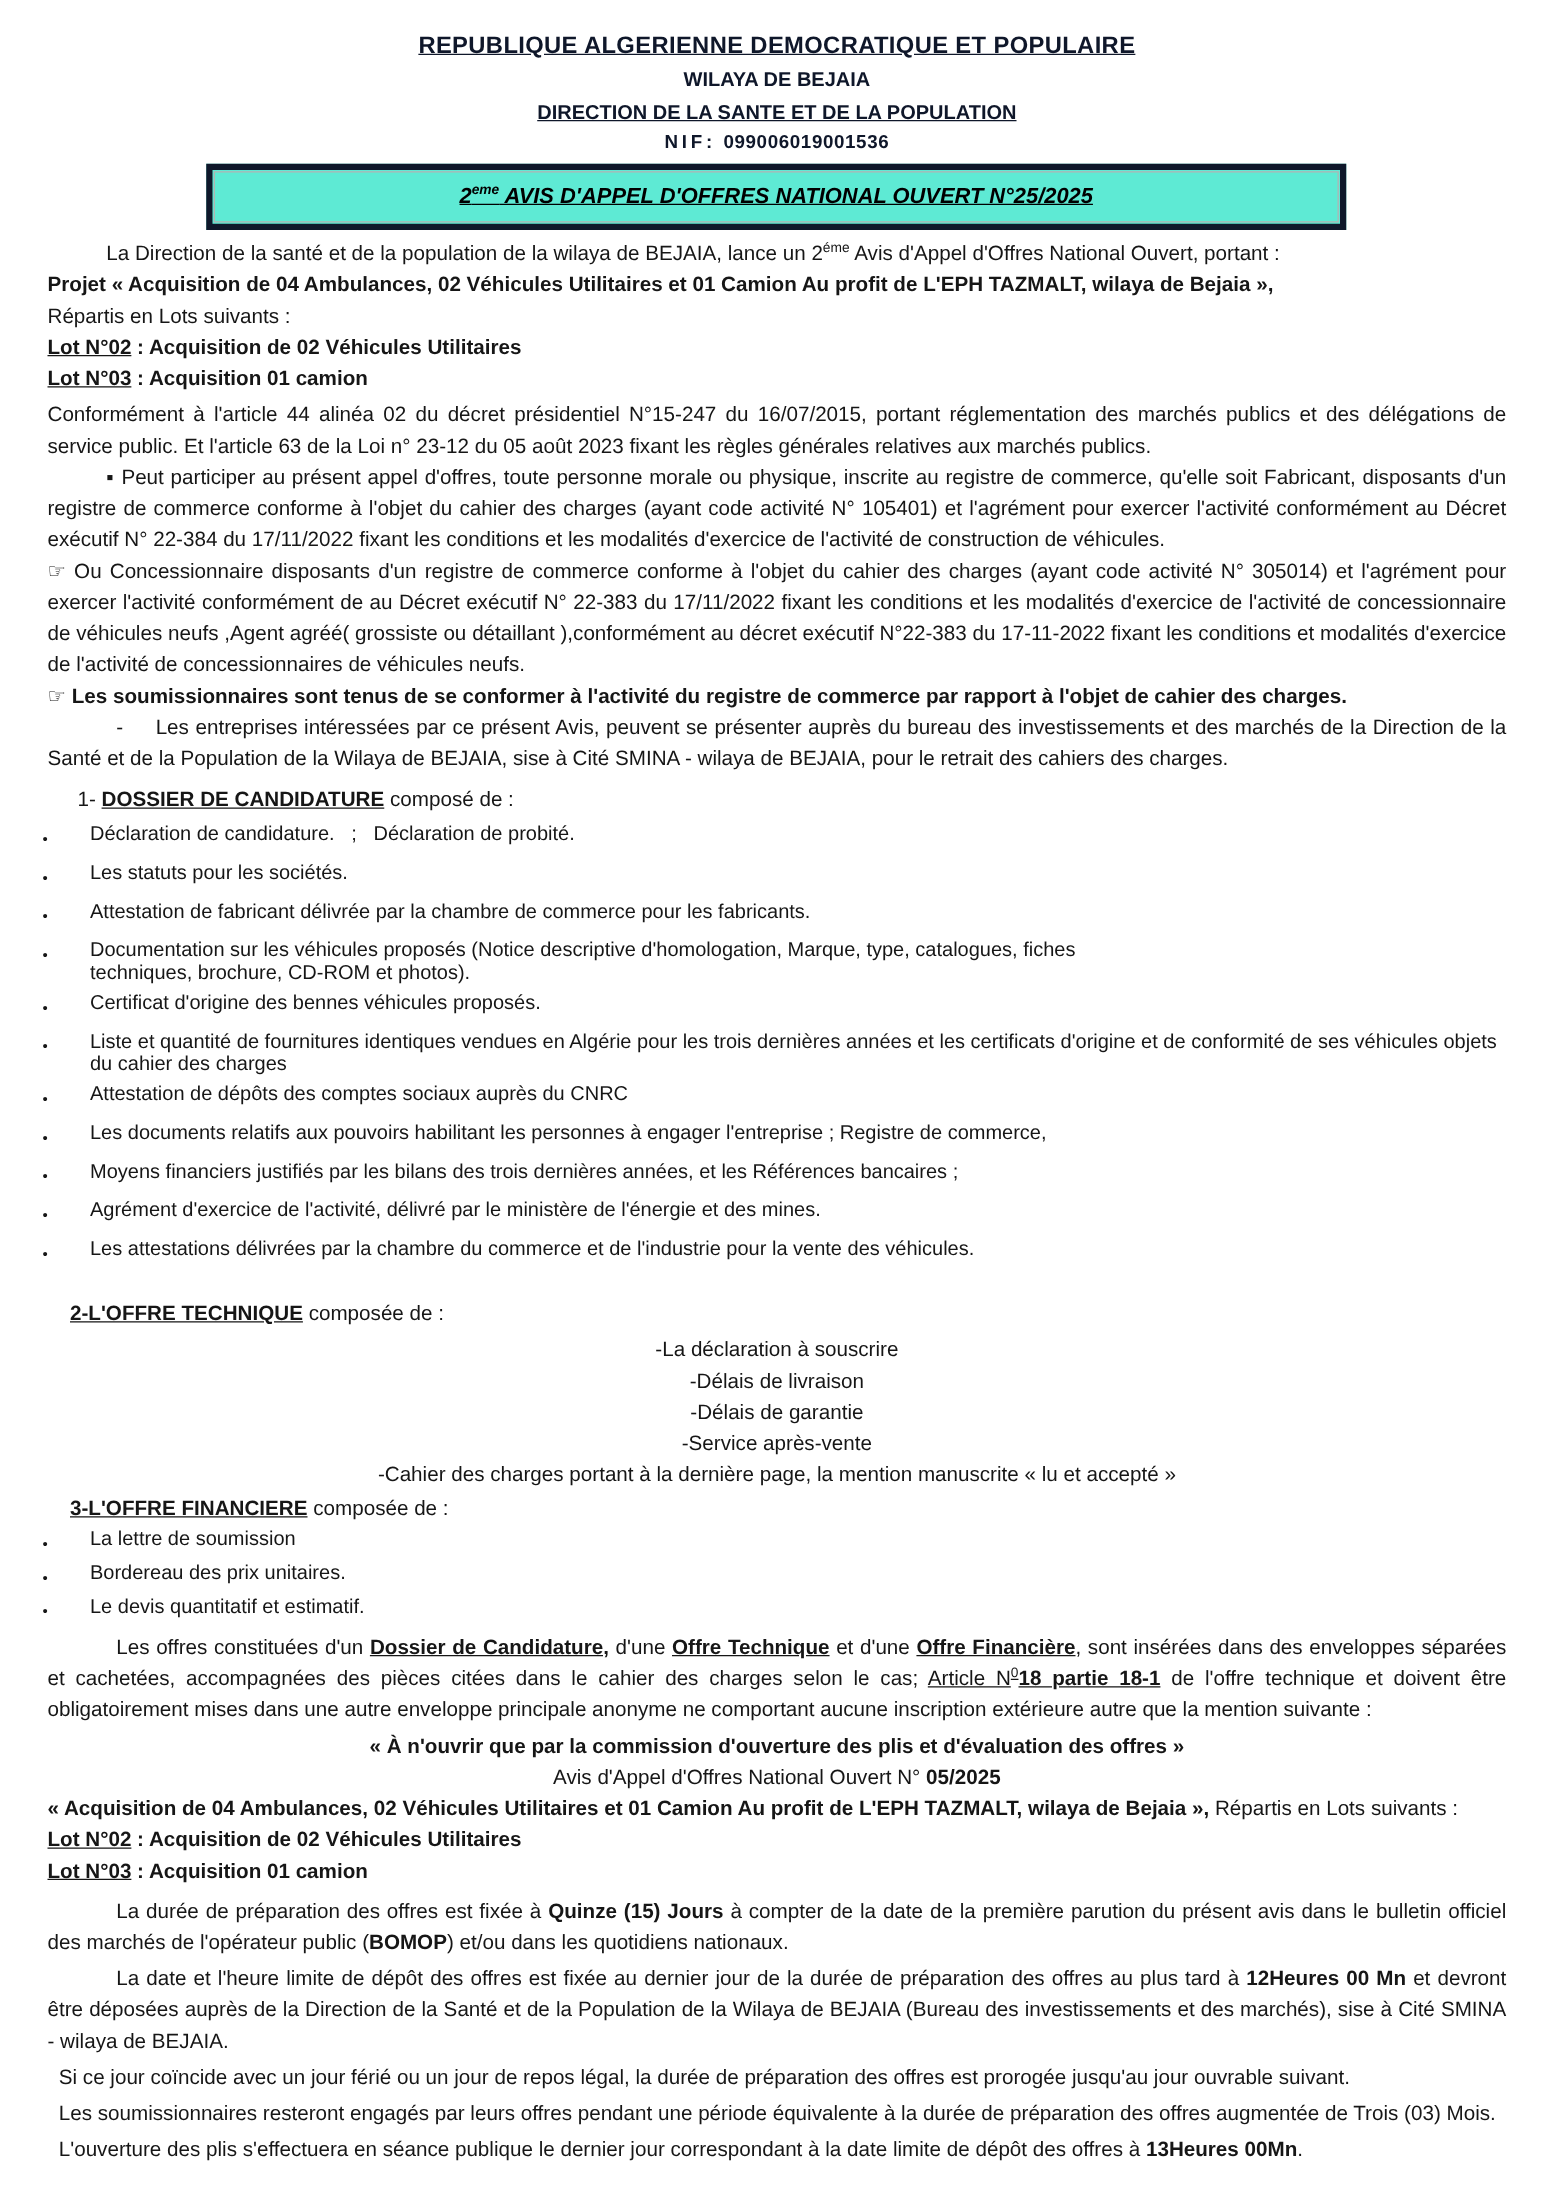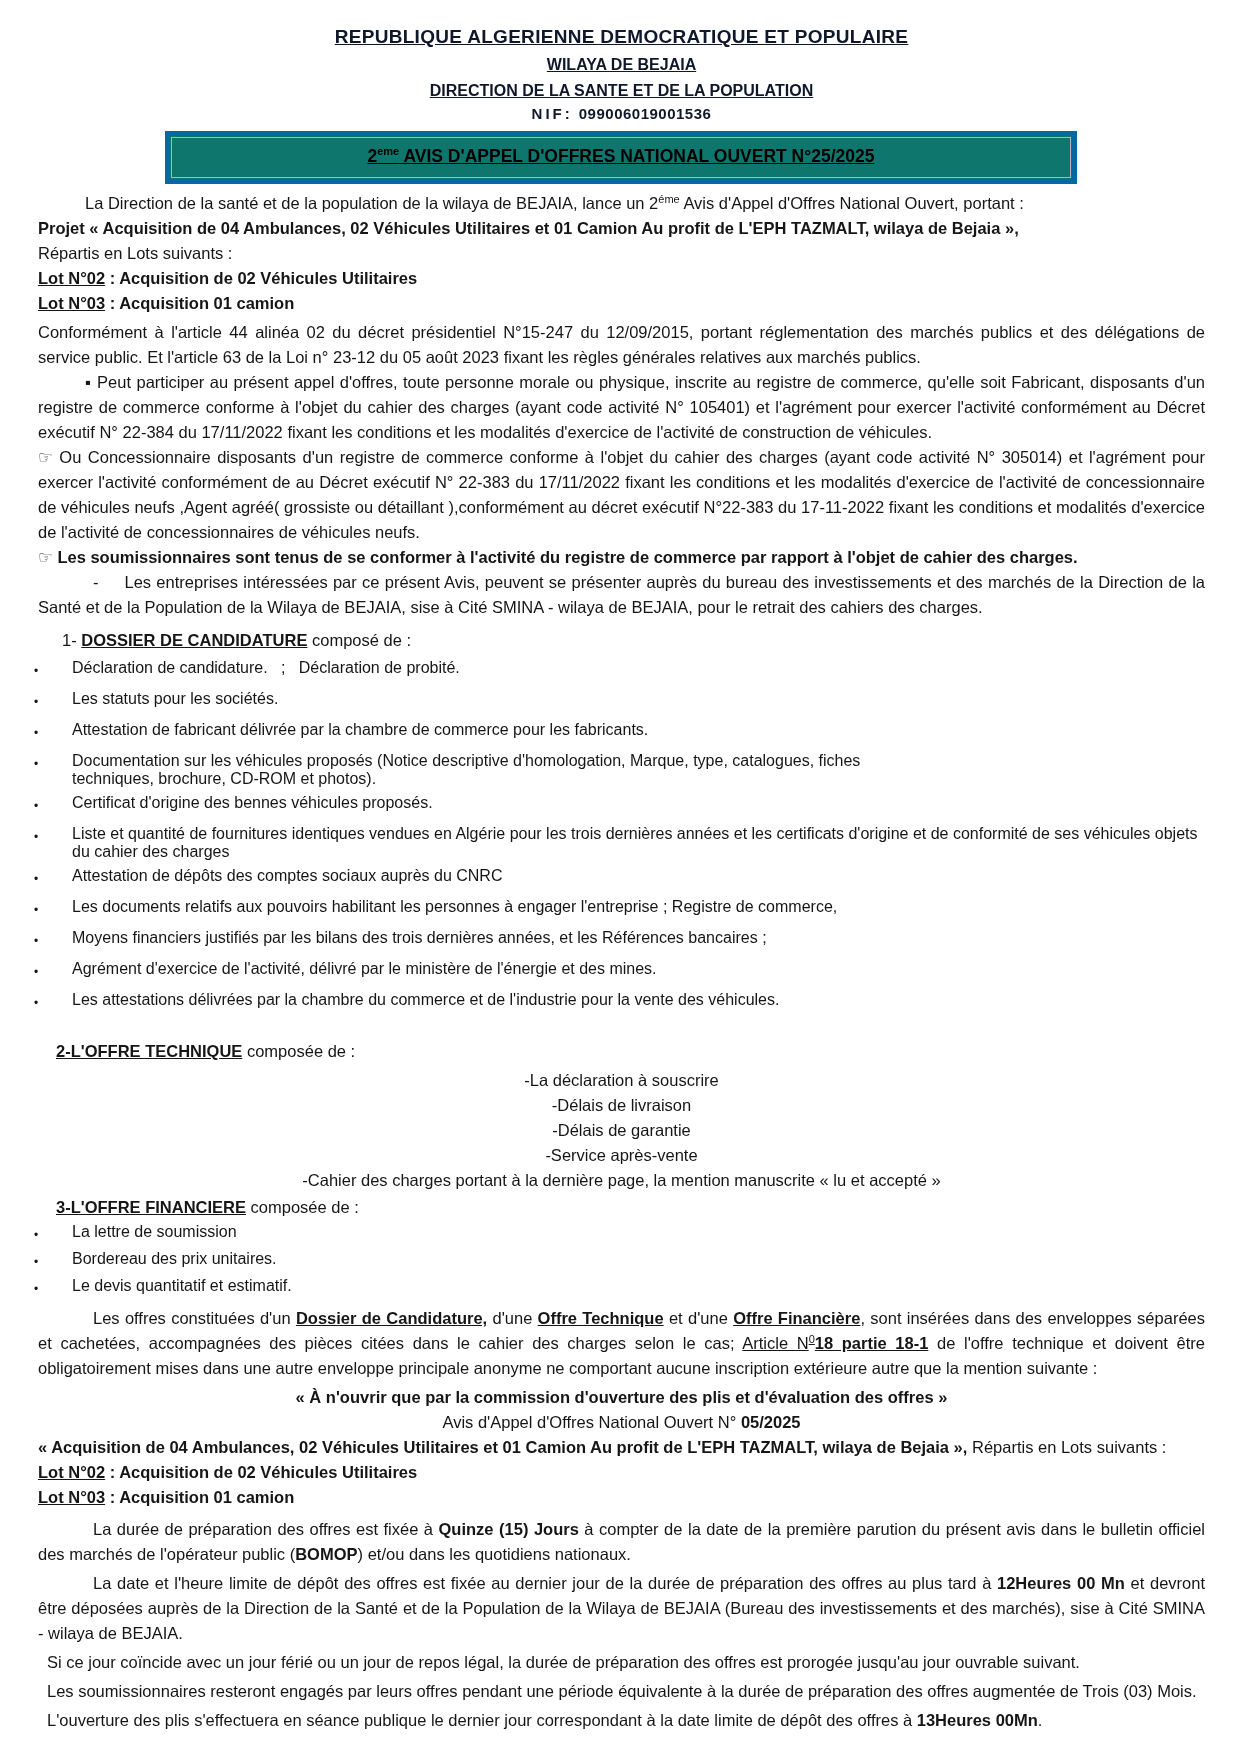--- a/index.html
+++ b/index.html
@@ -5,27 +5,27 @@
   html,body{margin:0;padding:0;background:#ffffff;}
   body{
     width:1241px;height:1754px;overflow:hidden;
     font-family:"Liberation Sans","DejaVu Sans",sans-serif;
     color:#161616;
   }
   .page{box-sizing:border-box;width:1241px;height:1754px;padding:26px 36px 0 38px;position:relative;}
   
   .hdr{text-align:center;color:#0f172a;font-weight:700;}
   .hdr-l1{font-size:19px;text-decoration:underline;letter-spacing:.3px;}
-  .hdr-l2{font-size:16px;text-decoration:underline;margin-top:8px;}
+  .hdr-l2{font-size:16px;margin-top:8px;}
   .hdr-l3{font-size:16px;text-decoration:underline;margin-top:8px;}
   .nif{font-size:15px;margin-top:5px;}
   .nif-label{letter-spacing:3px;margin-right:6px;}
   .nif-value{letter-spacing:.5px;}
   
-  .title-box{width:902px;margin:9px 0 0 127px;border:5px solid #0369a1;background:#0f766e;}
+  .title-box{width:902px;margin:9px 0 0 127px;border:5px solid #0f172a;background:#5eead4;font-style:italic;}
   .title-box-inner{margin:1px;border:1px solid #b2b2b2;padding:8px 0 10px;text-align:center;}
   .box-title{font-weight:700;font-size:17.5px;color:#000;}
   .box-title .wrap{text-decoration:underline;}
   sup{font-size:11px;line-height:0;}
   
   .b{font-size:16.5px;line-height:25px;margin:0;}
   .just{text-align:justify;}
   .bd{font-weight:700;}
   .u{text-decoration:underline;}
   .ind1{text-indent:47px;}
@@ -67,21 +67,21 @@
       <span class="box-title"><span class="wrap"><span>2</span><sup>eme</sup><span> AVIS D'APPEL D'OFFRES NATIONAL OUVERT N°25/2025</span></span></span>
     </div>
   </div>
 
   <p class="b just ind1 mt2"><span>La Direction de la santé et de la population de la wilaya de BEJAIA, lance un  2</span><sup>éme</sup><span> Avis d'Appel d'Offres National Ouvert, portant :</span></p>
   <p class="b bd">Projet « Acquisition de 04 Ambulances, 02 Véhicules Utilitaires et 01 Camion Au profit de L'EPH TAZMALT, wilaya de Bejaia »,</p>
   <p class="b">Répartis en Lots suivants :</p>
   <p class="b bd"><span class="u">Lot N°02</span><span> : Acquisition de 02 Véhicules Utilitaires</span></p>
   <p class="b bd"><span class="u">Lot N°03</span><span> : Acquisition 01 camion</span></p>
 
-  <p class="b just mt1">Conformément à l'article 44 alinéa 02 du décret présidentiel N°15-247 du 12/09/2015, portant réglementation des marchés publics et des délégations de service public. Et l'article 63 de la Loi n° 23-12 du 05 août 2023 fixant les règles générales relatives aux marchés publics.</p>
+  <p class="b just mt1">Conformément à l'article 44 alinéa 02 du décret présidentiel N°15-247 du 16/07/2015, portant réglementation des marchés publics et des délégations de service public. Et l'article 63 de la Loi n° 23-12 du 05 août 2023 fixant les règles générales relatives aux marchés publics.</p>
   <p class="b just ind1"><span>▪</span> <span>Peut participer au présent appel d'offres, toute personne morale ou physique, inscrite au registre de commerce, qu'elle soit Fabricant, disposants d'un registre de commerce conforme à l'objet du cahier des charges (ayant code activité N° 105401) et l'agrément pour exercer l'activité conformément au Décret exécutif N° 22-384 du 17/11/2022 fixant les conditions et les modalités d'exercice de l'activité de construction de véhicules.</span></p>
   <p class="b just"><span>☞</span> <span>Ou Concessionnaire disposants d'un registre de commerce conforme à l'objet du cahier des charges (ayant code activité N° 305014) et l'agrément pour exercer l'activité conformément de au Décret exécutif  N° 22-383 du 17/11/2022 fixant les conditions et les modalités d'exercice de l'activité de concessionnaire de véhicules neufs ,Agent agréé( grossiste ou détaillant ),conformément au  décret exécutif  N°22-383 du 17-11-2022 fixant les conditions et modalités d'exercice de l'activité de concessionnaires de véhicules neufs.</span></p>
   <p class="b just"><span>☞</span> <span class="bd">Les soumissionnaires sont tenus de se conformer à l'activité du registre de commerce par rapport à l'objet de cahier des charges.</span></p>
   <p class="b just ind2"><span class="dash-lead">-</span><span>Les entreprises intéressées par ce présent Avis, peuvent se présenter auprès du bureau des investissements et des marchés de la Direction de la Santé et de la Population de la Wilaya de BEJAIA, sise à Cité SMINA - wilaya de BEJAIA, pour le retrait des cahiers des charges.</span></p>
 
   <p class="b h-cand"><span>1-</span> <span class="t">DOSSIER DE CANDIDATURE</span><span> composé de :</span></p>
   <div class="blist">
     <div class="bli">
         <span class="bul">•</span>
         <span class="bli-t">Déclaration de candidature.&nbsp;&nbsp;&nbsp;;&nbsp;&nbsp;&nbsp;Déclaration de probité.</span>

